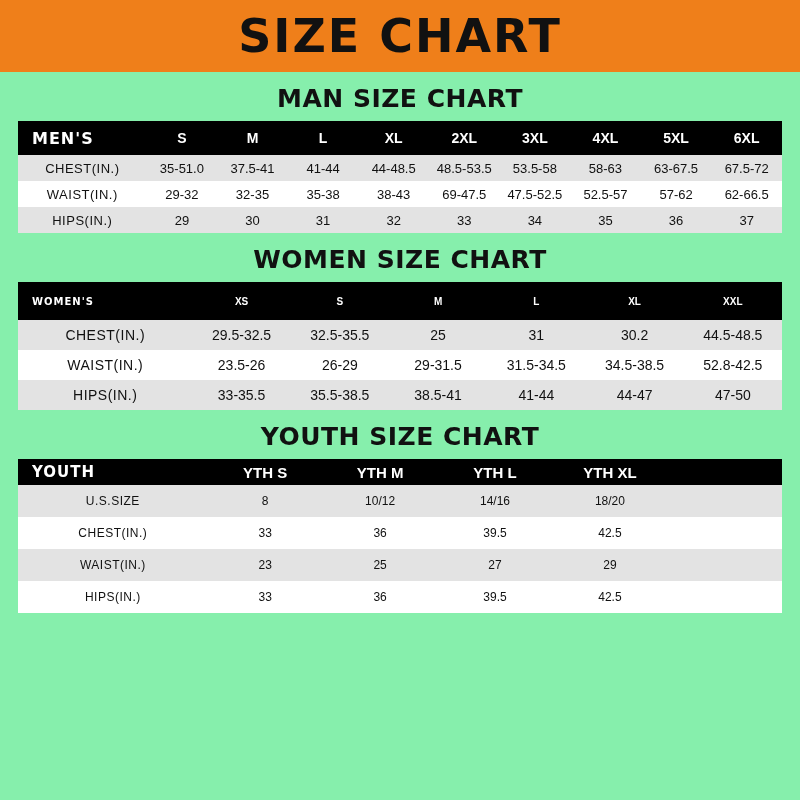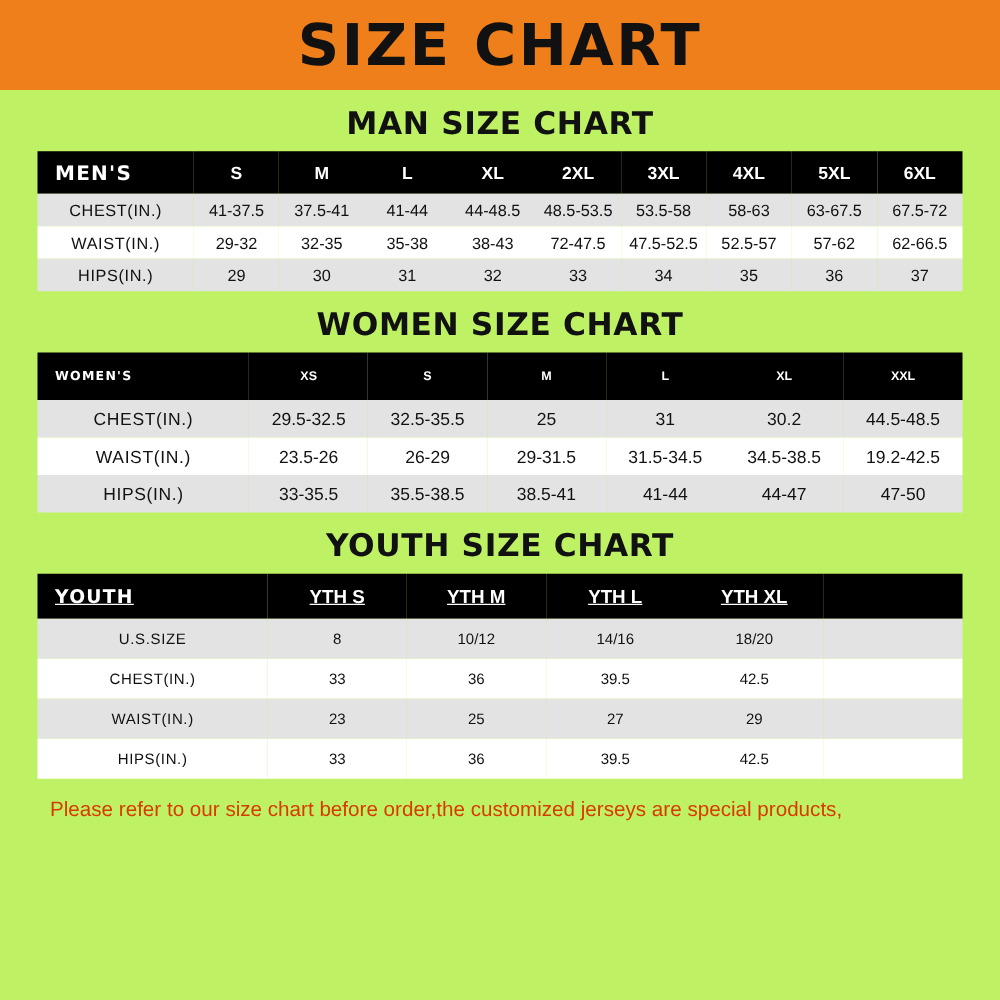--- a/index.html
+++ b/index.html
@@ -10,21 +10,21 @@
     width: 800px;
     height: 800px;
     background: #ffffff;
     font-family: "Liberation Sans", sans-serif;
     overflow: hidden;
   }
   .page {
     width: 800px;
     height: 800px;
     position: relative;
-    background: #bef264;
+    background: #86efac;
     box-sizing: border-box;
   }
   
   .banner {
     background: #ef7f1a;
     height: 72px;
     display: flex;
     align-items: center;
     justify-content: center;
     position: relative;
@@ -32,21 +32,21 @@
   .banner-title {
     font-family: "DejaVu Sans", sans-serif;
     font-weight: bold;
     font-size: 46px;
     letter-spacing: 2px;
     color: #111111;
     line-height: 1;
     text-align: center;
   }
   .content {
-    padding: 0 30px;
+    padding: 0 18px;
     box-sizing: border-box;
   }
   .section-title {
     text-align: center;
     font-family: "DejaVu Sans", sans-serif;
     font-weight: bold;
     font-size: 25px;
     color: #111;
     letter-spacing: 0.5px;
     margin: 12px 0 8px 0;
@@ -95,23 +95,22 @@
   
   #women-table thead th {
     height: 38px;
     font-size: 10px;
   }
   #women-table th, #women-table td {
     height: 30px;
     font-size: 14px;
   }
   #youth-table thead th {
-    height: 36px;
+    height: 26px;
     font-size: 15px;
-    text-decoration: underline;
   }
   #youth-table th, #youth-table td {
     height: 32px;
     font-size: 12px;
   }
   .notice {
     margin: 14px 10px 0 10px;
     color: #d93a00;
     font-size: 16.5px;
     line-height: 1.35;
@@ -144,37 +143,37 @@
           <th>2XL</th>
           <th>3XL</th>
           <th>4XL</th>
           <th>5XL</th>
           <th>6XL</th>
         </tr>
       </thead>
       <tbody>
         <tr class="light">
           <td class="rowlabel">CHEST(IN.)</td>
-          <td>41-37.5</td>
+          <td>35-51.0</td>
           <td>37.5-41</td>
           <td>41-44</td>
           <td>44-48.5</td>
           <td>48.5-53.5</td>
           <td>53.5-58</td>
           <td>58-63</td>
           <td>63-67.5</td>
           <td>67.5-72</td>
         </tr>
         <tr class="white">
           <td class="rowlabel">WAIST(IN.)</td>
           <td>29-32</td>
           <td>32-35</td>
           <td>35-38</td>
           <td>38-43</td>
-          <td>72-47.5</td>
+          <td>69-47.5</td>
           <td>47.5-52.5</td>
           <td>52.5-57</td>
           <td>57-62</td>
           <td>62-66.5</td>
         </tr>
         <tr class="light">
           <td class="rowlabel">HIPS(IN.)</td>
           <td>29</td>
           <td>30</td>
           <td>31</td>
@@ -211,21 +210,21 @@
           <td>30.2</td>
           <td>44.5-48.5</td>
         </tr>
         <tr class="white">
           <td class="rowlabel">WAIST(IN.)</td>
           <td>23.5-26</td>
           <td>26-29</td>
           <td>29-31.5</td>
           <td>31.5-34.5</td>
           <td>34.5-38.5</td>
-          <td>19.2-42.5</td>
+          <td>52.8-42.5</td>
         </tr>
         <tr class="light">
           <td class="rowlabel">HIPS(IN.)</td>
           <td>33-35.5</td>
           <td>35.5-38.5</td>
           <td>38.5-41</td>
           <td>41-44</td>
           <td>44-47</td>
           <td>47-50</td>
         </tr>
@@ -274,17 +273,16 @@
           <td>33</td>
           <td>36</td>
           <td>39.5</td>
           <td>42.5</td>
           <td></td>
         </tr>
       </tbody>
     </table>
 
     <div class="notice">
-      <div>Please refer to our size chart before order,the customized jerseys are special products,</div>
     </div>
 
   </div>
 </div>
 
 </body></html>

